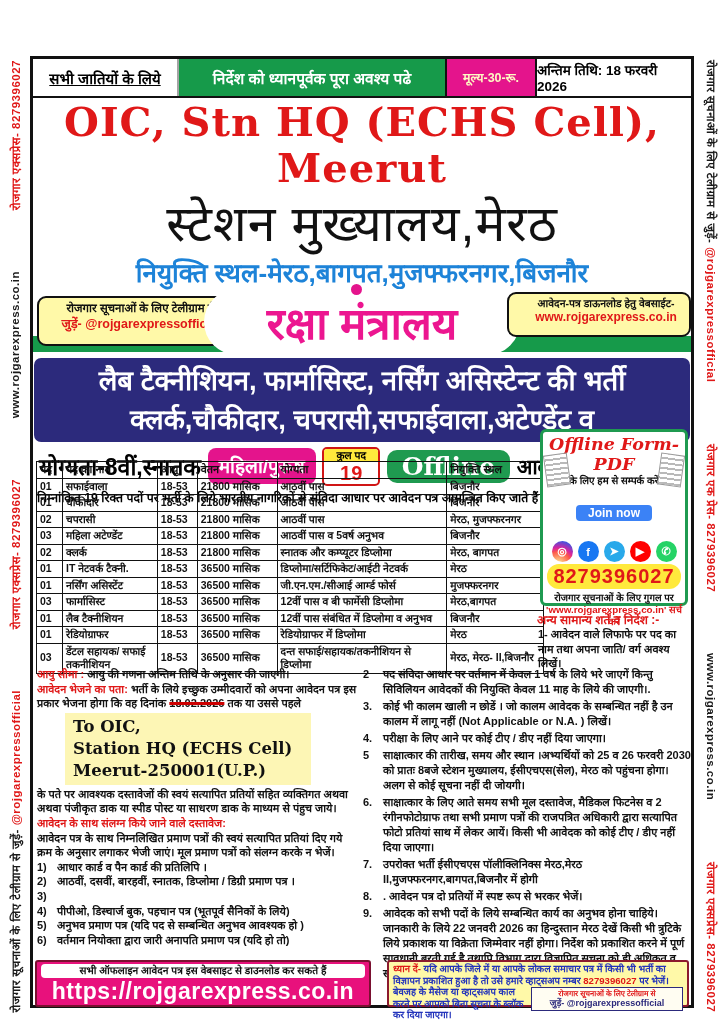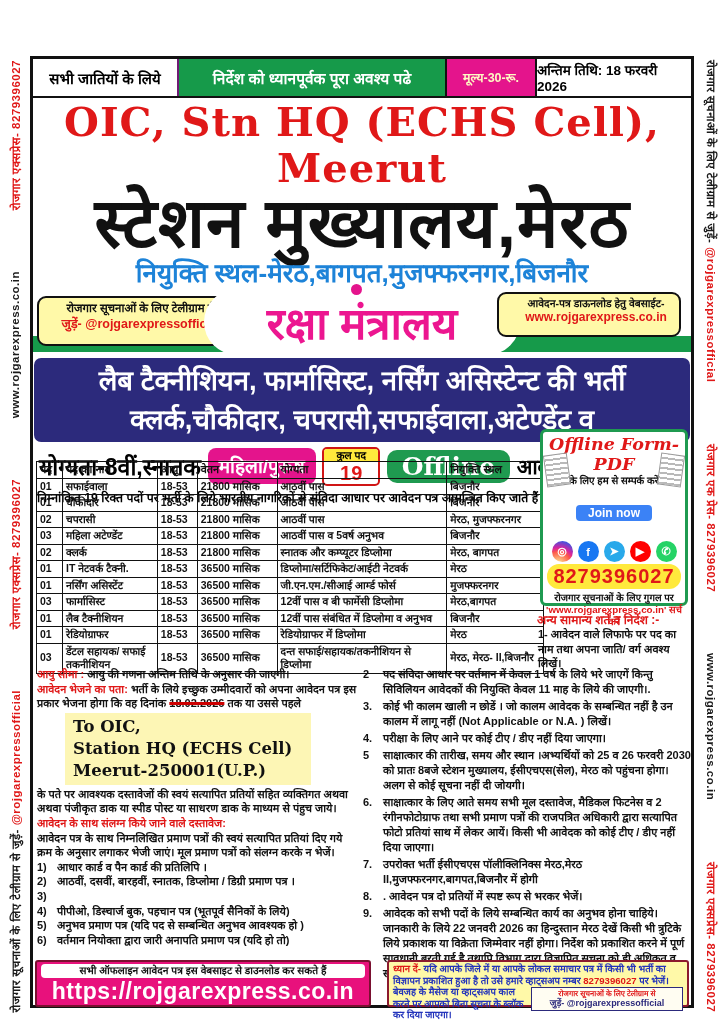--- a/index.html
+++ b/index.html
@@ -10,37 +10,37 @@
   .margin-col.right{right:0px;}
   .vtxt{writing-mode:vertical-rl;white-space:nowrap;font-size:11.5px;font-weight:700;letter-spacing:.5px;}
   .margin-col.left .vtxt{transform:rotate(180deg);}
   .red{color:#e01818;}
   .blk{color:#1a1a1a;}
   
   .poster{position:absolute;left:30px;top:56px;width:664px;height:952px;border:3px solid #111;background:#fff;box-sizing:border-box;}
   
   .topstrip{display:flex;height:37px;border-bottom:2.5px solid #111;font-weight:800;align-items:stretch;}
   .topstrip>div{display:flex;align-items:center;justify-content:center;box-sizing:border-box;}
-  .ts1{flex:0 0 146px;font-size:15px;border-right:2px solid #701a75;}
+  .ts1{flex:0 0 146px;font-size:15px;border-right:2px solid #a3a3a3;text-decoration:underline;}
   .ts2{flex:1;background:#169a4a;color:#fff;font-size:15.5px;border-right:2px solid #111;}
   .ts3{flex:0 0 90px;background:#e4148c;color:#fef9c3;font-size:12.5px;border-right:2px solid #111;}
   .ts4{flex:0 0 154px;font-size:13.5px;}
   .title-en{color:#e01818;font-family:"DejaVu Serif",serif;font-weight:800;font-size:40px;text-align:center;line-height:46px;letter-spacing:1px;margin-top:1px;}
-  .title-hi{font-weight:700;font-size:69px;text-align:center;line-height:66px;letter-spacing:1px;color:#111;}
+  .title-hi{font-weight:400;font-size:50px;text-align:center;line-height:66px;letter-spacing:1px;color:#111;}
   .locations{color:#1d83d8;font-size:26px;font-weight:800;text-align:center;line-height:32px;}
   
   .ministry-row{position:relative;height:66px;margin-top:2px;}
   .green-bar{position:absolute;left:0;right:0;top:45px;height:16px;background:#169a4a;}
   .ministry-pill{position:absolute;left:50%;transform:translateX(-50%);top:0;width:312px;height:62px;background:#fff;border-radius:34px;display:flex;align-items:center;justify-content:center;color:#ec1690;font-size:44px;font-weight:800;box-shadow:0 0 0 2px #fff;z-index:2;}
   .pink-dot{position:absolute;left:318px;top:-7px;width:11px;height:11px;border-radius:50%;background:#e4148c;z-index:3;}
   .side-note{position:absolute;background:#fff9a8;border:2px solid #111;border-radius:9px;text-align:center;z-index:2;padding:3px 4px;box-sizing:border-box;}
   .tg-note{left:4px;top:5px;width:208px;height:50px;}
   .tg-note .l1{font-size:11.5px;font-weight:700;color:#111;line-height:15px;}
   .tg-note .l2{font-size:12.5px;font-weight:800;color:#e01818;line-height:16px;}
-  .web-note{right:10px;top:1px;width:184px;height:45px;padding-left:18px;}
+  .web-note{right:0;top:1px;width:184px;height:45px;padding-left:18px;}
   .web-note .l1{font-size:10.5px;font-weight:800;color:#111;line-height:13px;}
   .web-note .l2{font-size:12px;font-weight:800;color:#e01818;line-height:15px;}
   
   .navy{margin:1px 1px 0 1px;background:#2c2a7c;border-radius:7px;color:#fff;text-align:center;font-weight:800;font-size:27.5px;line-height:39px;padding:3px 0;}
   
   .badge-row{display:flex;align-items:center;justify-content:space-between;padding:3px 6px 0 6px;height:42px;}
   .bq{font-size:23px;font-weight:800;}
   .bgender{background:#e4148c;color:#fff;font-size:19px;font-weight:800;padding:5px 11px;border-radius:8px;}
   .btotal{border:2.5px solid #d01515;border-radius:5px;text-align:center;width:54px;overflow:hidden;background:#fff;}
   .btotal .tl{background:#ffe93c;font-size:10.5px;font-weight:800;line-height:13px;}

